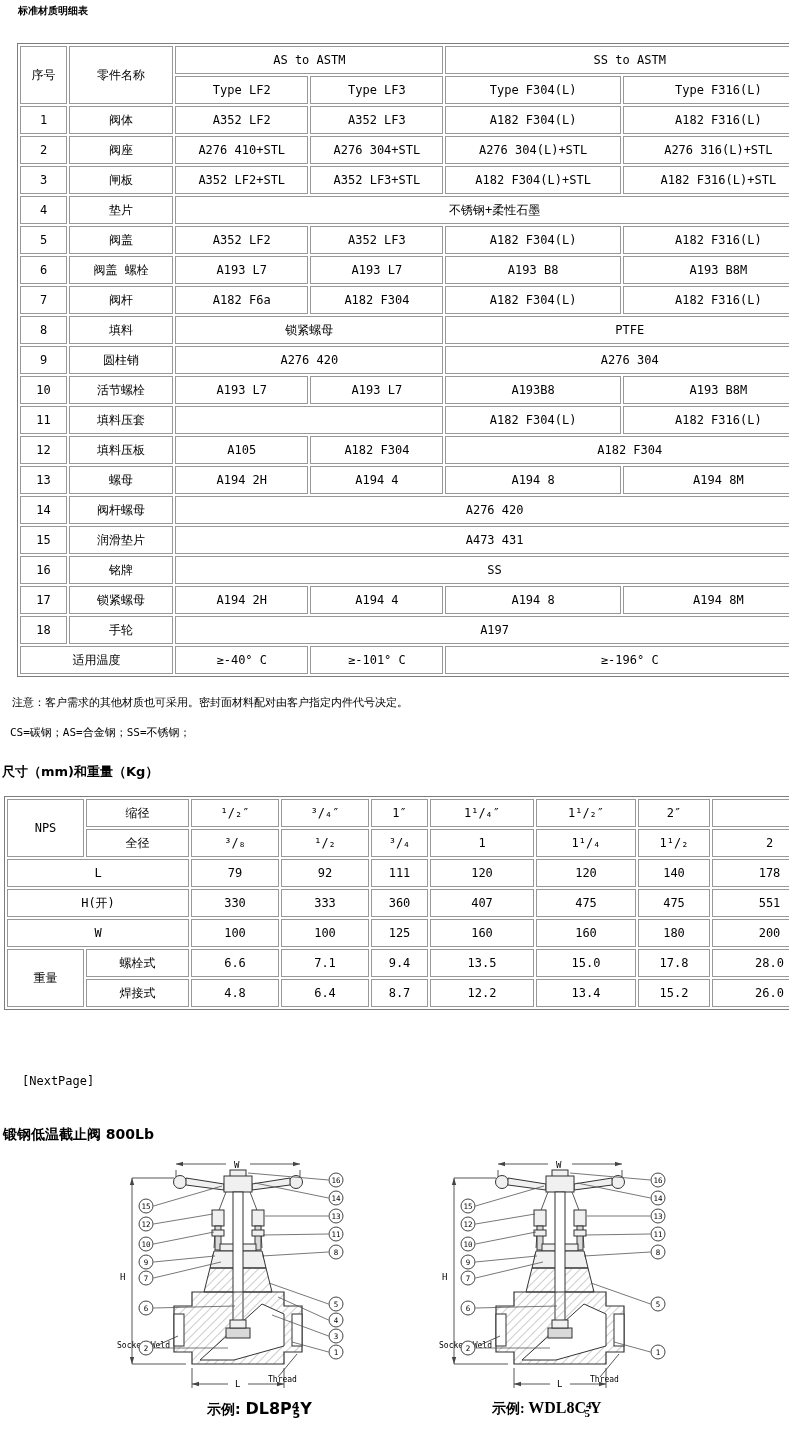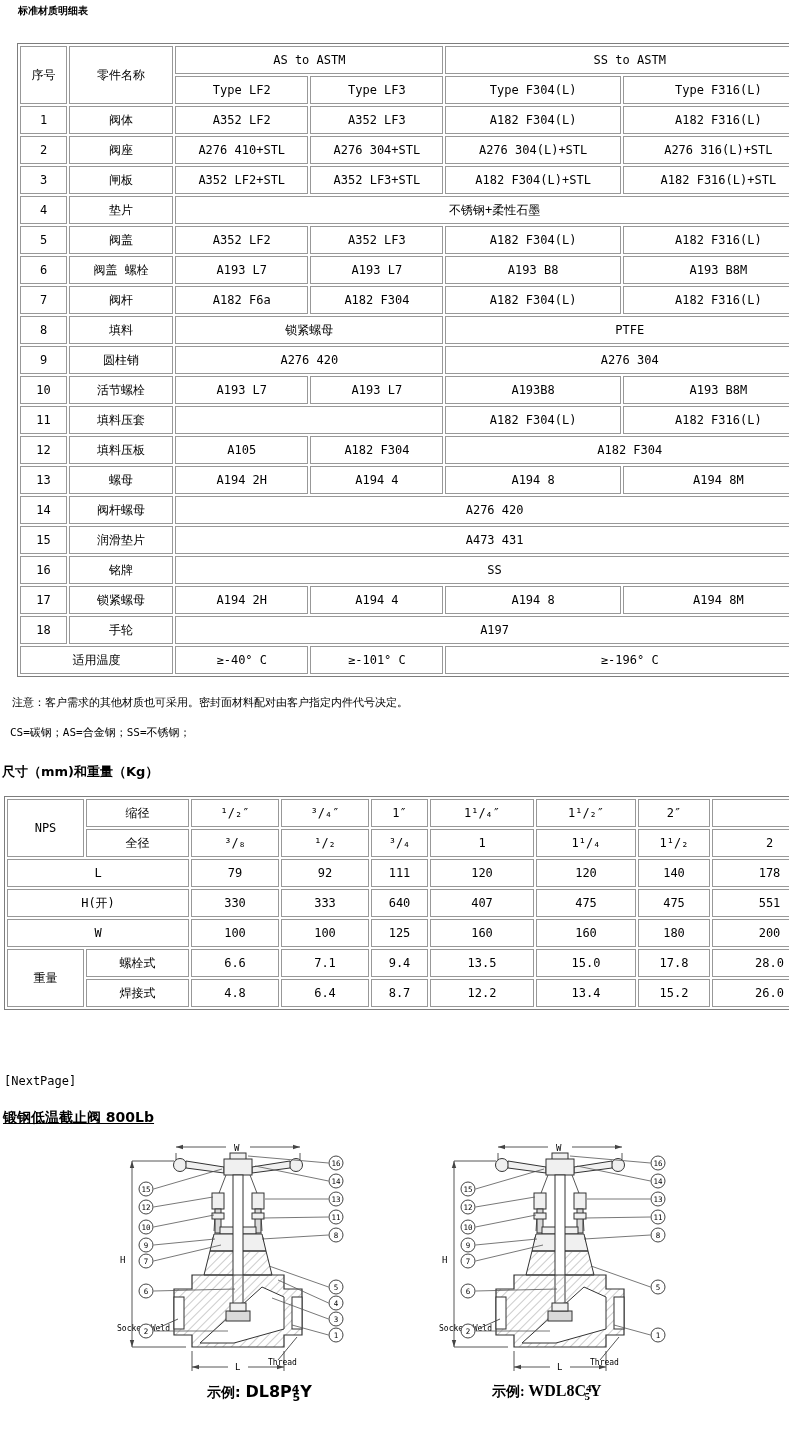--- a/index.html
+++ b/index.html
@@ -12,22 +12,22 @@
   table{border-collapse:separate;border-spacing:2px;table-layout:fixed;background:#fff;}
   #mat-table{margin:25px 0 0 17px;width:800px;border:1px solid #7d7d7d;}
   #dim-table{margin:15px 0 0 4px;width:804px;border:1px solid #7d7d7d;}
   td{
     border:1px solid #989898;text-align:center;vertical-align:middle;
     font-size:12px;height:26px;padding:0 2px;overflow:hidden;white-space:nowrap;
   }
   .note{font-size:11px;margin:18px 0 0 12px;}
   .note2{margin:15px 8px 0 10px;}
   #heading2{font-size:13px;margin:23px 0 0 2px;}
-  #nextpage{font-size:12px;margin:64px 0 0 4px;}
-  #heading3{font-size:14px;margin:21px 0 0 3px;text-decoration:underline;}
+  #nextpage{font-size:12px;margin:64px 0 0 22px;}
+  #heading3{font-size:14px;margin:38px 0 0 3px;}
   #drawings{position:relative;height:300px;margin-top:12px;}
   .valve-svg{position:absolute;top:0;}
   #valve1{left:116px;} #valve2{left:438px;}
   .caption{position:absolute;top:243px;font-size:14px;font-family:"DejaVu Sans","Liberation Sans",sans-serif;font-weight:700;}
   #cap1{left:192px;margin-left:15px;} #cap2{left:492px;font-family:Liberation Serif, serif;}
   .code{font-size:16px;font-weight:700;}
   .cs-sup{vertical-align:4px;font-size:11px;}
   .cs-sub{vertical-align:-4px;font-size:11px;margin-left:-7px;}
   
   .oln{fill:#f0f0f0;stroke:#333;stroke-width:1;}
@@ -248,21 +248,21 @@
         <td>111</td>
         <td>120</td>
         <td>120</td>
         <td>140</td>
         <td>178</td>
       </tr>
       <tr>
         <td colspan="2">H(开)</td>
         <td>330</td>
         <td>333</td>
-        <td>640</td>
+        <td>360</td>
         <td>407</td>
         <td>475</td>
         <td>475</td>
         <td>551</td>
       </tr>
       <tr>
         <td colspan="2">W</td>
         <td>100</td>
         <td>100</td>
         <td>125</td>

